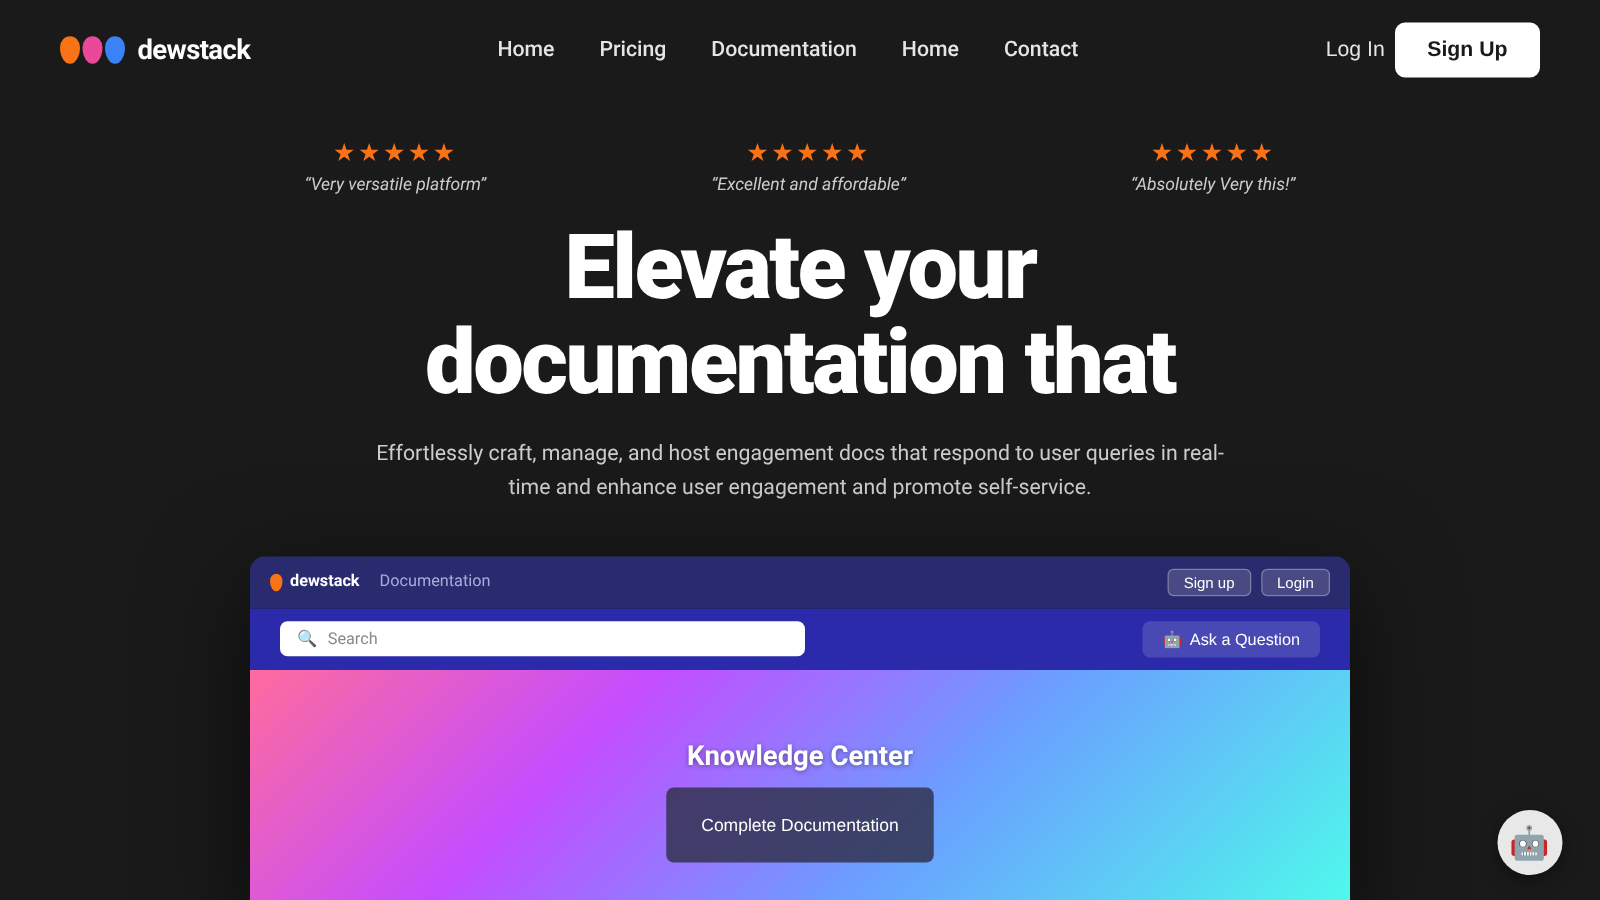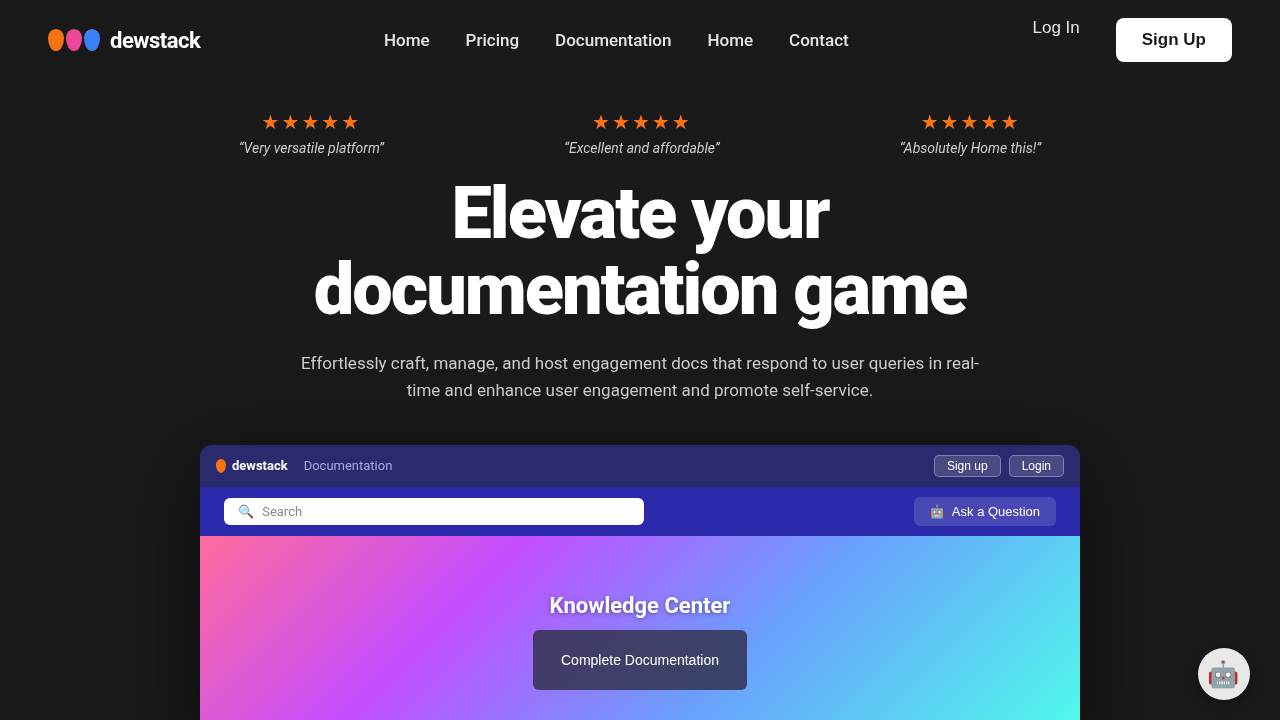--- a/index.html
+++ b/index.html
@@ -62,22 +62,22 @@
 
     .nav-links a {
       color: #e5e5e5;
       text-decoration: none;
       font-size: 17px;
       font-weight: 500;
     }
 
     .nav-actions {
       display: flex;
-      align-items: flex-start;
-      gap: 36px;
+      align-items: center;
+      gap: 8px;
     }
 
     .btn-login {
       background: none;
       border: none;
       color: #e5e5e5;
       font-size: 17px;
       cursor: pointer;
       font-weight: 500;
     }
@@ -324,27 +324,27 @@
     <div class="review-item">
       <div class="stars">★★★★★</div>
       <div class="review-text">“Very versatile platform”</div>
     </div>
     <div class="review-item">
       <div class="stars">★★★★★</div>
       <div class="review-text">“Excellent and affordable”</div>
     </div>
     <div class="review-item">
       <div class="stars">★★★★★</div>
-      <div class="review-text">“Absolutely Home this!”</div>
+      <div class="review-text">“Absolutely Very this!”</div>
     </div>
   </div>
 
   <h1 class="headline">
     <span>Elevate your</span><br>
-    <span>documentation game</span>
+    <span>documentation that</span>
   </h1>
 
   <p class="subheadline">Effortlessly craft, manage, and host engagement docs that respond to user queries in real-time and enhance user engagement and promote self-service.</p>
 
   <div class="mockup-wrapper">
 
     <div class="mockup-browser-bar">
       <div class="browser-logo">
         <div class="browser-logo-dot"></div>
         <span class="browser-logo-text">dewstack</span>

